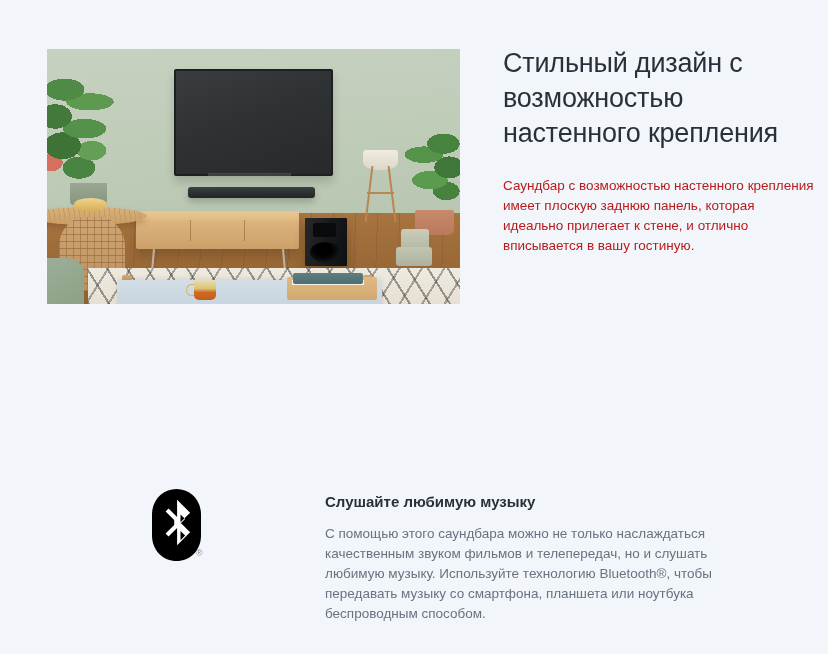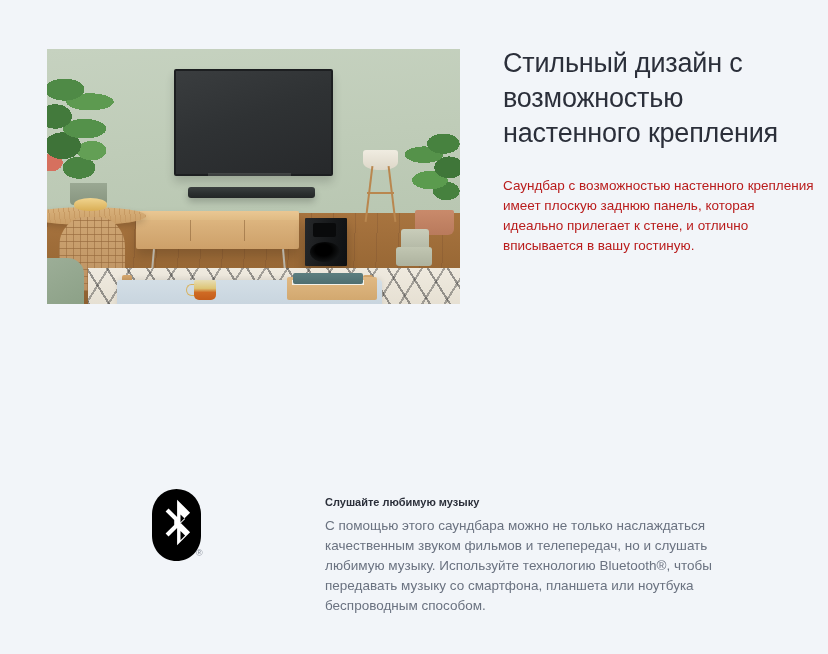--- a/index.html
+++ b/index.html
@@ -339,27 +339,27 @@
   }
 
   .bt-copy {
     position: absolute;
     left: 325px;
     top: 22px;
     width: 437px;
   }
   .bt-title {
     margin: 0;
-    font-size: 11px;
+    font-size: 15px;
     font-weight: 700;
     line-height: 20px;
     color: #2b2f3a;
   }
   .bt-body {
-    margin: 4px 0 0 0;
+    margin: 12px 0 0 0;
     font-size: 13.5px;
     line-height: 20px;
     color: #6a7280;
   }
 </style>
 </head>
 <body>
 
 <section class="hero">
 

